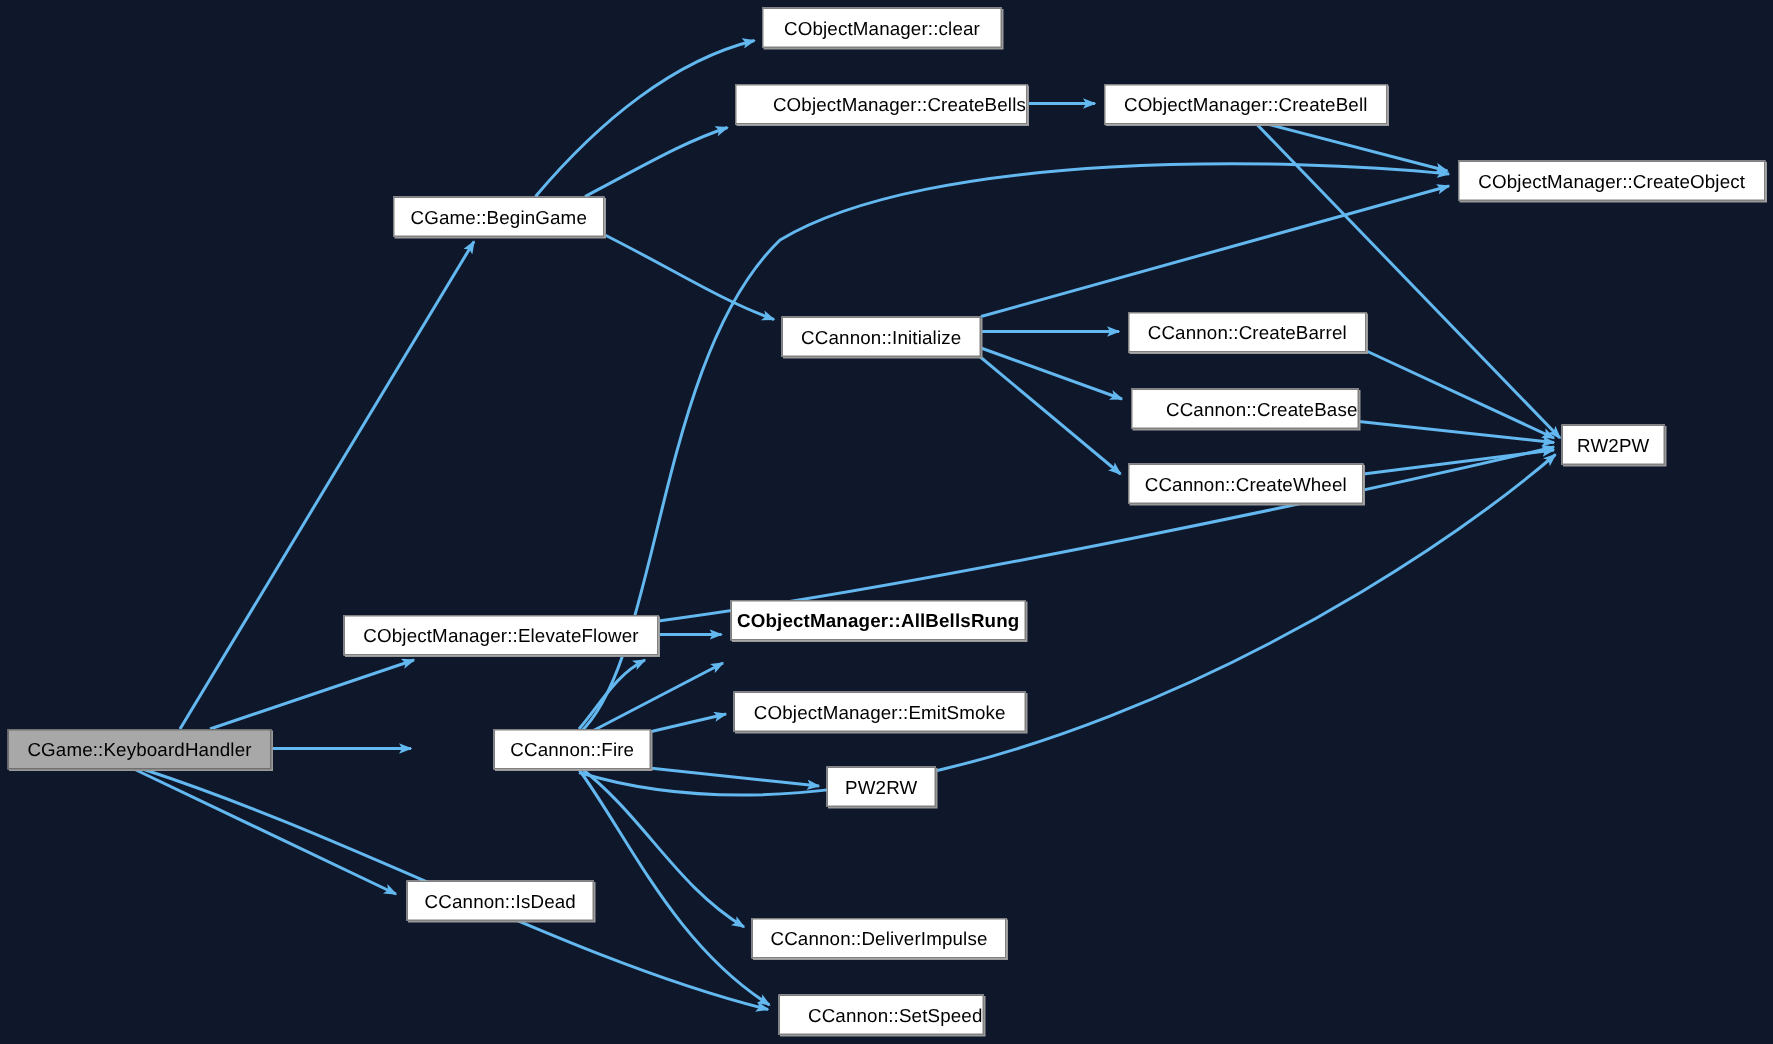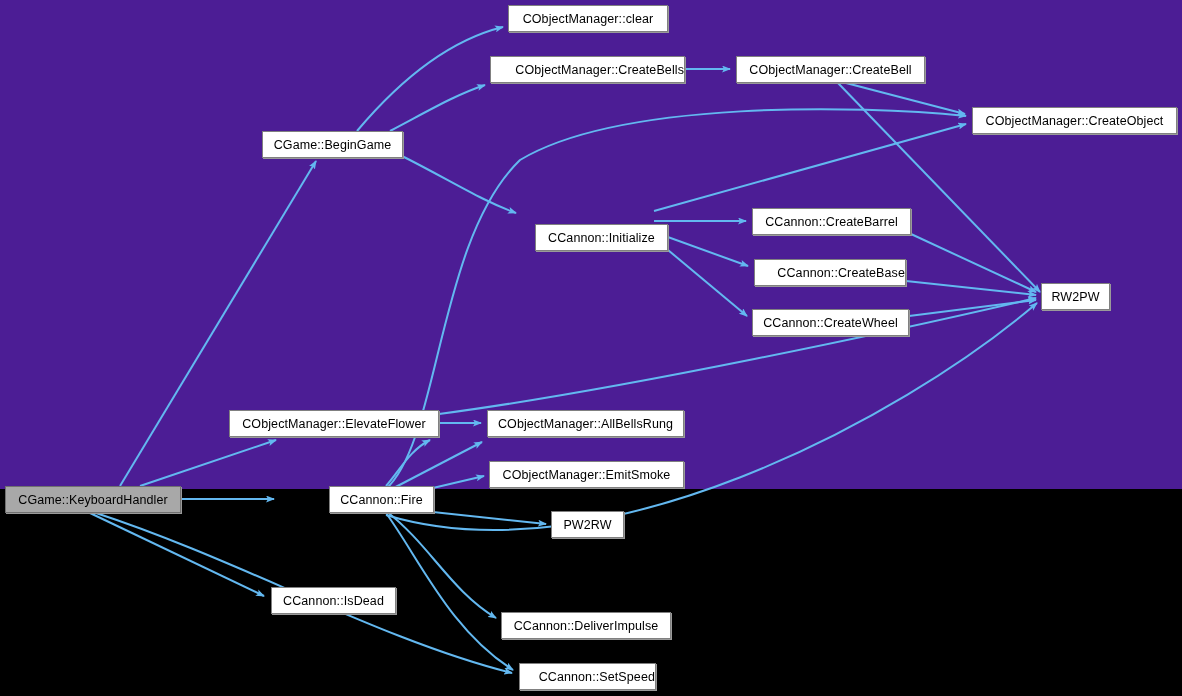--- a/index.html
+++ b/index.html
@@ -1,18 +1,18 @@
 <!DOCTYPE html>
 <html><head>
 <meta charset="utf-8">
 <style>
   html,body{margin:0;padding:0;background:#000;}
   body{width:1182px;height:696px;overflow:hidden;
        font-family:"Liberation Sans","DejaVu Sans",sans-serif;}
-  #canvas{position:relative;width:1182px;height:489px;background:#4c1d95;}
+  #canvas{position:relative;width:1182px;height:696px;background:#0f172a;}
   svg.edges{position:absolute;left:0;top:0;width:1182px;height:696px;}
   .node{position:absolute;box-sizing:border-box;
         background:#ffffff;border:1px solid #808080;
         box-shadow:1px 1px 0 0 #9a9a9a;
         display:flex;align-items:center;justify-content:center;
         font-size:12.5px;color:#000;white-space:nowrap;letter-spacing:0.1px;}
   .node.highlight{background:#a8a8a8;border-color:#707070;}
 </style>
 </head>
 <body>
@@ -64,39 +64,39 @@
       </div>
       <div class="node" style="left: 736px; top: 56px; width: 189px; height: 27px;">
         <span>CObjectManager::CreateBell</span>
       </div>
       <div class="node" style="left: 972px; top: 107px; width: 205px; height: 27px;">
         <span>CObjectManager::CreateObject</span>
       </div>
       <div class="node" style="left: 262px; top: 131px; width: 141px; height: 27px;">
         <span>CGame::BeginGame</span>
       </div>
-      <div class="node" style="left: 521px; top: 224px; width: 133px; height: 27px; margin-left: 14px;">
+      <div class="node" style="left: 521px; top: 211px; width: 133px; height: 27px;">
         <span>CCannon::Initialize</span>
       </div>
       <div class="node" style="left: 752px; top: 208px; width: 159px; height: 27px;">
         <span>CCannon::CreateBarrel</span>
       </div>
       <div class="node" style="left: 754px; top: 259px; width: 152px; height: 27px; justify-content: flex-end;">
         <span>CCannon::CreateBase</span>
       </div>
       <div class="node" style="left: 1041px; top: 283px; width: 69px; height: 27px;">
         <span>RW2PW</span>
       </div>
       <div class="node" style="left: 752px; top: 309px; width: 157px; height: 27px;">
         <span>CCannon::CreateWheel</span>
       </div>
       <div class="node" style="left: 229px; top: 410px; width: 210px; height: 27px; text-align: center;">
         <span>CObjectManager::ElevateFlower</span>
       </div>
-      <div class="node" style="left: 487px; top: 410px; width: 197px; height: 27px;">
+      <div class="node" style="left: 487px; top: 400px; width: 197px; height: 27px; font-weight: bold;">
         <span>CObjectManager::AllBellsRung</span>
       </div>
       <div class="node" style="left: 489px; top: 461px; width: 195px; height: 27px;">
         <span>CObjectManager::EmitSmoke</span>
       </div>
       <div class="node highlight" style="left: 5px; top: 486px; width: 176px; height: 27px;">
         <span>CGame::KeyboardHandler</span>
       </div>
       <div class="node" style="left: 281px; top: 486px; width: 105px; height: 27px; margin-left: 48px;">
         <span>CCannon::Fire</span>

